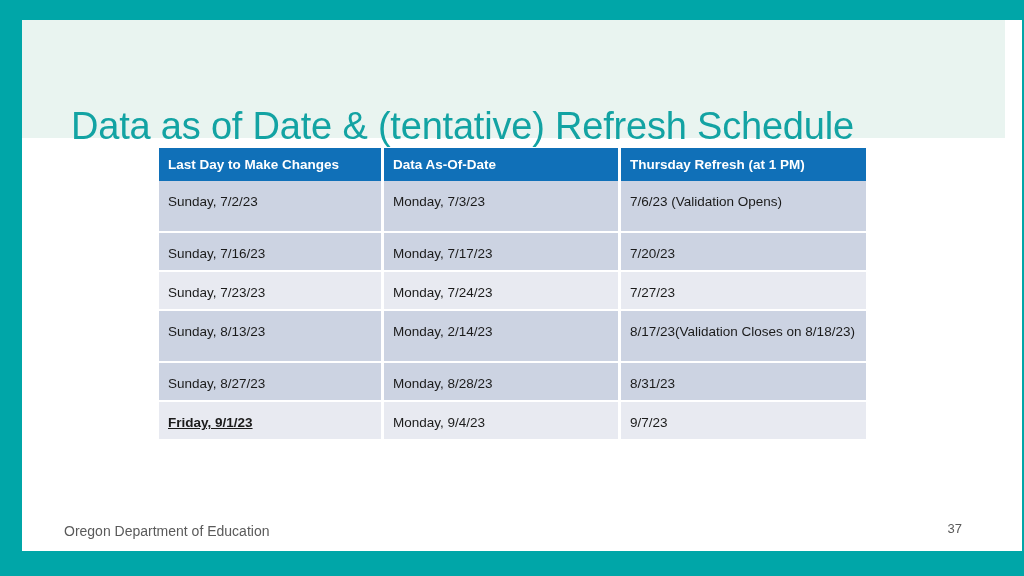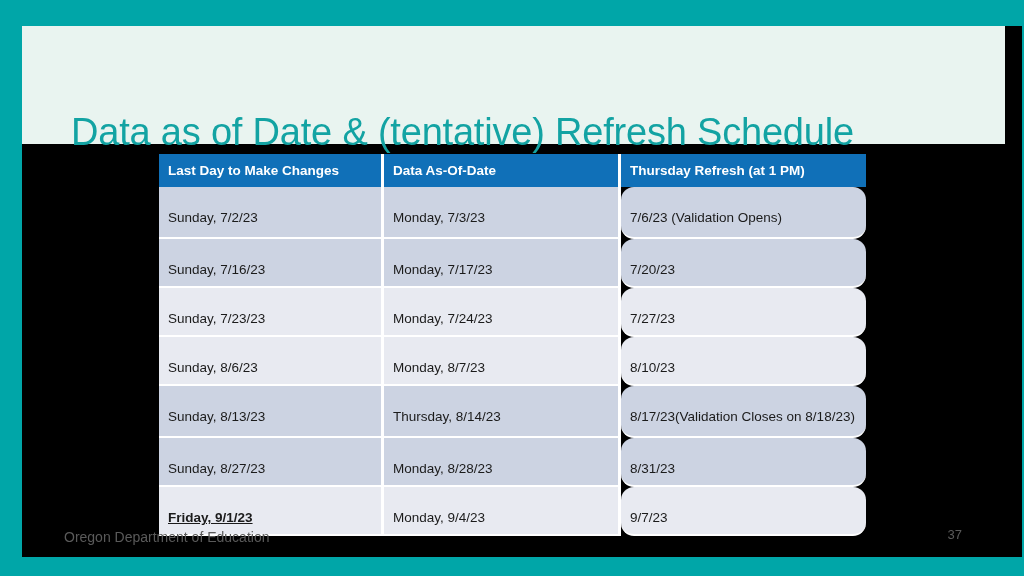--- a/index.html
+++ b/index.html
@@ -21,24 +21,24 @@
     width: 1024px;
     height: 576px;
     background: #00a6a8;
     box-sizing: border-box;
   }
 
   
   #slide-body {
     position: absolute;
     left: 22px;
-    top: 26px;
+    top: 20px;
     width: 1000px;
     height: 531px;
-    background: #000000;
+    background: #ffffff;
   }
 
   
   #title-band {
     position: absolute;
     left: 0;
     top: 0;
     width: 983px;
     height: 118px;
     background: #e9f4f0;
@@ -82,28 +82,28 @@
     height: 29px;
     vertical-align: top;
     border-right: 3px solid #ffffff;
     box-sizing: border-box;
   }
   #schedule-table th:last-child { border-right: none; }
 
   #schedule-table td {
     font-size: 13.5px;
     color: #1b1b1b;
-    padding: 21px 10px 7px 9px;
+    padding: 11px 10px 7px 9px;
     vertical-align: top;
     border-right: 3px solid #ffffff;
     border-bottom: 2px solid #ffffff;
     box-sizing: border-box;
     line-height: 19px;
   }
-  #schedule-table td:last-child { border-right: none; border-radius: 13px; }
+  #schedule-table td:last-child { border-right: none; }
 
   tr.band-dark td { background: #ccd3e2; }
   tr.band-light td { background: #e8eaf1; }
   tr.tall td { height: 52px; }
   tr.bold-first td:first-child { font-weight: bold; text-decoration: underline; }
 
   
   #footer-org {
     position: absolute;
     left: 42px;
@@ -153,28 +153,23 @@
           <tr class="band-dark">
             <td>Sunday, 7/16/23</td>
             <td>Monday,  7/17/23</td>
             <td>7/20/23</td>
           </tr>
           <tr class="band-light">
             <td>Sunday, 7/23/23</td>
             <td>Monday, 7/24/23</td>
             <td>7/27/23</td>
           </tr>
-          <tr class="band-light">
-            <td>Sunday, 8/6/23</td>
-            <td>Monday, 8/7/23</td>
-            <td>8/10/23</td>
-          </tr>
           <tr class="band-dark tall">
             <td>Sunday, 8/13/23</td>
-            <td>Thursday, 8/14/23</td>
+            <td>Monday, 2/14/23</td>
             <td>8/17/23(Validation Closes on 8/18/23)</td>
           </tr>
           <tr class="band-dark">
             <td>Sunday, 8/27/23</td>
             <td>Monday, 8/28/23</td>
             <td>8/31/23</td>
           </tr>
           <tr class="band-light bold-first">
             <td>Friday, 9/1/23</td>
             <td>Monday, 9/4/23</td>

